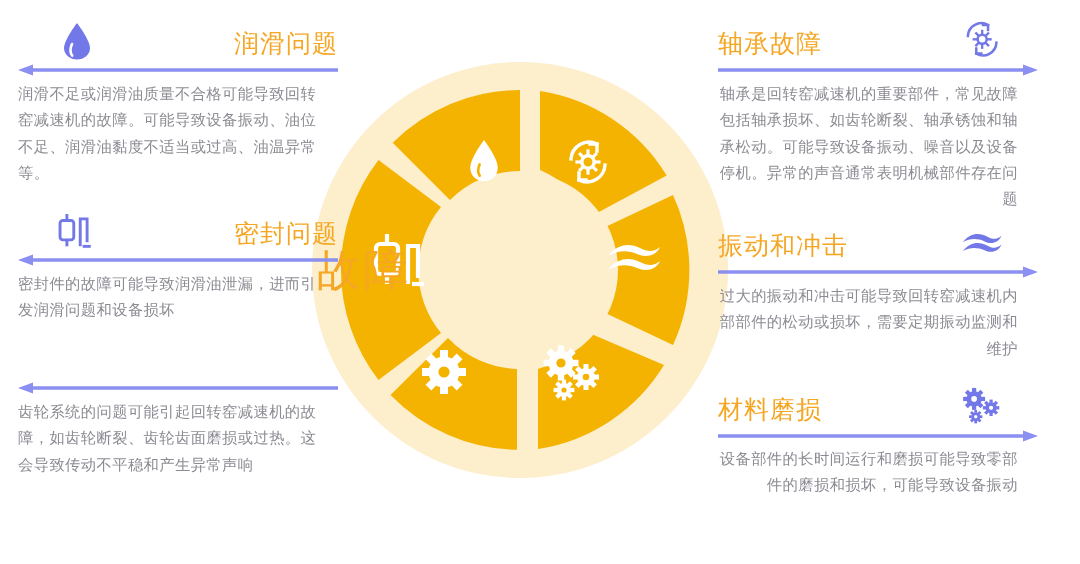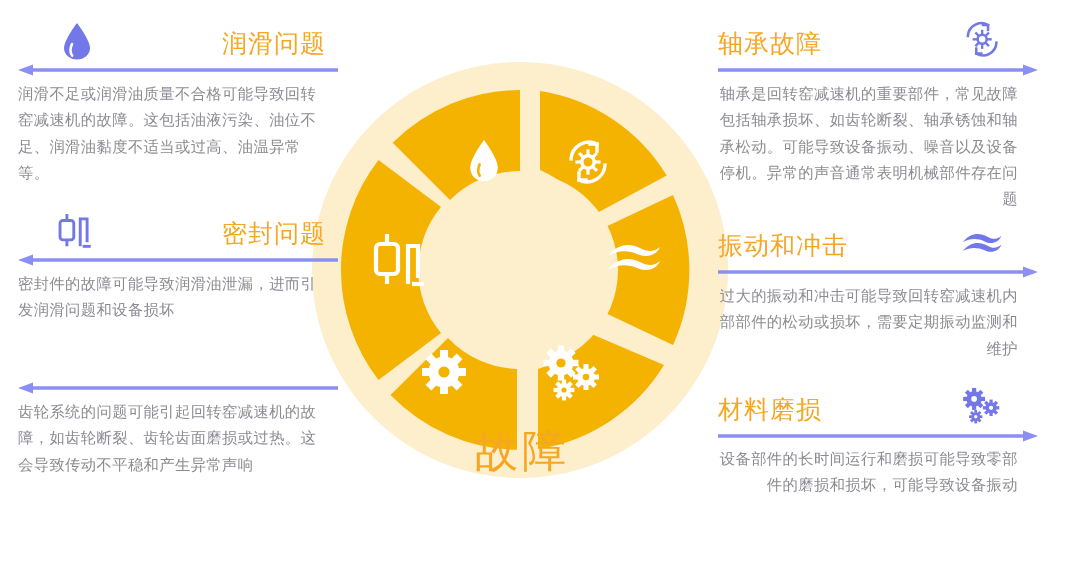--- a/index.html
+++ b/index.html
@@ -8,41 +8,41 @@
     font-family:"Liberation Sans","DejaVu Sans",sans-serif;
     position:relative;
   }
   .stage{position:absolute;inset:0;}
 
   
   .wheel{position:absolute;left:312px;top:62px;width:416px;height:416px;}
   .wheel svg{display:block;}
   .center-title{
     position:absolute;left:312px;top:62px;width:416px;height:416px;
-    display:flex;align-items:flex-end;justify-content:center;
+    display:flex;flex-direction:column;align-items:flex-start;justify-content:center;
     pointer-events:none;
   }
   .center-title span{
     color:#F5A623;font-size:44px;line-height:1.22;font-weight:400;
     letter-spacing:4px;text-indent:4px;
   }
 
   
   .block{position:absolute;width:320px;}
   .block.left{left:18px;text-align:left;}
   .block.right{left:718px;text-align:right;}
 
   .head{
     position:relative;height:46px;
   }
   .head .title{
     position:absolute;bottom:2px;font-size:25px;color:#F5A623;letter-spacing:1px;
     white-space:nowrap;
   }
-  .block.left .head .title{right:12px;margin-top:35px;}
+  .block.left .head .title{right:0;margin-top:35px;}
   .block.right .head .title{left:0;}
 
   .ico{position:absolute;bottom:0px;width:42px;height:42px;color:#7378E8;}
   .block.left .ico{left:38px;}
   .block.right .ico{right:34px;}
   .ico svg{display:block;width:100%;height:100%;}
 
   .rule{position:relative;height:12px;margin-top:2px;}
   .rule svg{position:absolute;left:0;top:0;display:block;}
 
@@ -208,21 +208,21 @@
           </svg>
       </div>
       <div class="title">润滑问题</div>
     </div>
     <div class="rule">
       <svg width="320" height="12" viewBox="0 0 320 12">
           <line x1="14" y1="6" x2="320" y2="6" stroke="#8b8ff0" stroke-width="3.4"></line>
           <path d="M0 6 L15 0.5 L15 11.5 Z" fill="#8b8ff0"></path>
         </svg>
     </div>
-    <div class="body">润滑不足或润滑油质量不合格可能导致回转窑减速机的故障。这包括油液污染、油位不足、润滑油黏度不适当或过高、油温异常等。</div>
+    <div class="body">润滑不足或润滑油质量不合格可能导致回转窑减速机的故障。可能导致设备振动、油位不足、润滑油黏度不适当或过高、油温异常等。</div>
   </div>
 
   <div class="block left" id="b-seal">
     <div class="head">
       <div class="ico">
         <svg viewBox="0 0 52 48" fill="none" stroke="#7378E8" stroke-width="3.6">
           <rect x="5" y="11" width="17" height="24" rx="3.5"></rect>
           <line x1="13.5" y1="3" x2="13.5" y2="11"></line>
           <line x1="13.5" y1="35" x2="13.5" y2="43"></line>
           <path d="M30 43 L30 9 L38.5 9 L38.5 38" stroke-linejoin="miter"></path>

